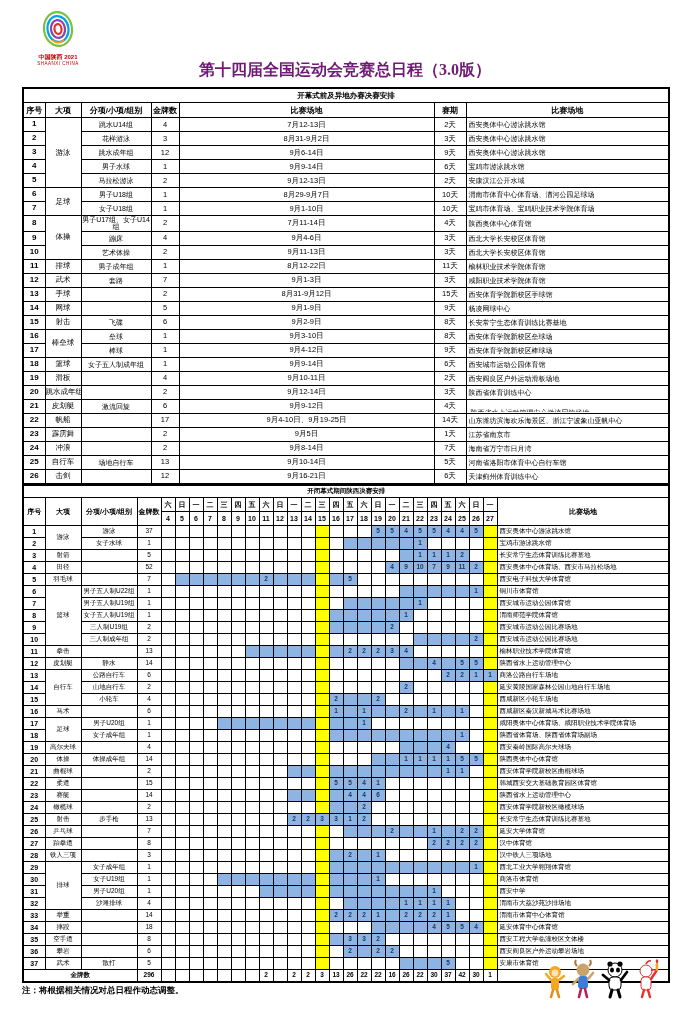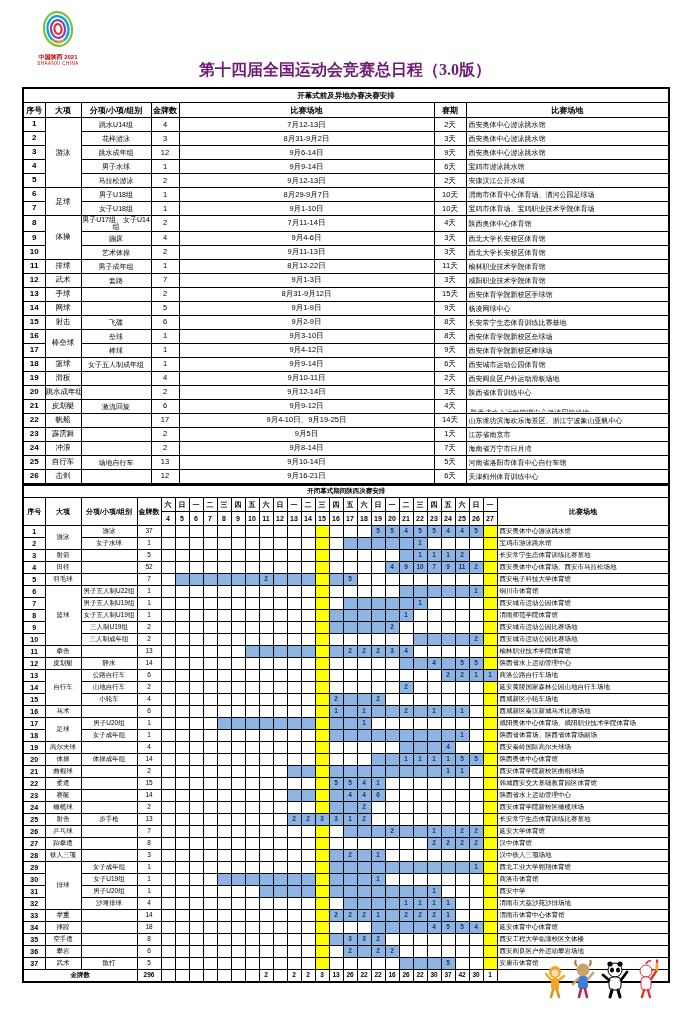--- a/index.html
+++ b/index.html
@@ -1582,20 +1582,21 @@
             <td class="fval">37</td>
             <td class="fval">42</td>
             <td class="fval">30</td>
             <td class="fval">1</td>
             <td class="venue"></td>
           </tr>
         </tbody>
     </table>
   </div>
 
+  <div id="note">注：将根据相关情况对总日程作动态调整。</div>
 
   <div id="mascots">
     <svg width="125" height="44" viewBox="0 0 125 44">
 
       <circle cx="12" cy="14" r="6" fill="#f5a623"></circle>
         <circle cx="12" cy="15" r="3.4" fill="#ffe2b8"></circle>
       <rect x="8" y="20" width="8" height="12" rx="3" fill="#f5a623"></rect>
       <line x1="8" y1="22" x2="3" y2="16" stroke="#f5a623" stroke-width="2.4" stroke-linecap="round"></line>
       <line x1="16" y1="22" x2="21" y2="18" stroke="#f5a623" stroke-width="2.4" stroke-linecap="round"></line>
       <line x1="10" y1="32" x2="8" y2="39" stroke="#e58f1a" stroke-width="2.6" stroke-linecap="round"></line>

